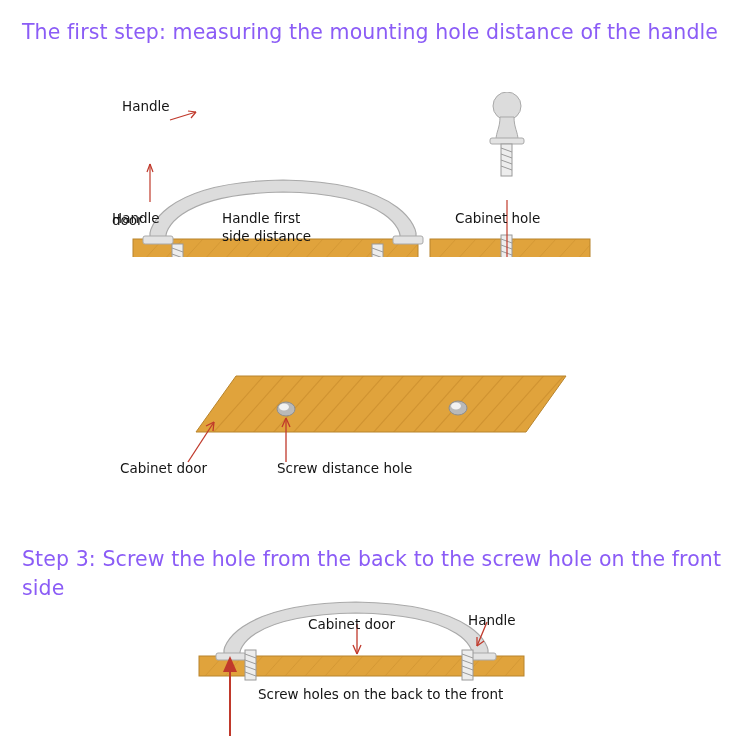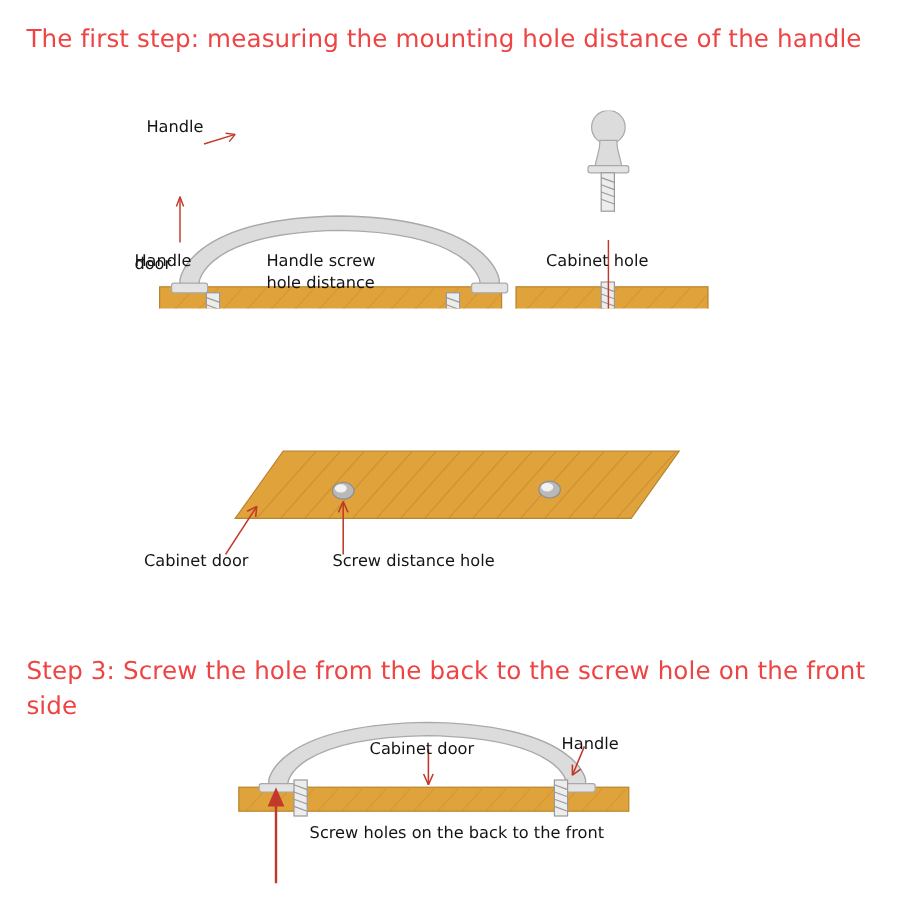--- a/index.html
+++ b/index.html
@@ -19,21 +19,21 @@
     position: relative;
     width: 750px;
     height: 750px;
   }
   .step-heading {
     position: absolute;
     left: 22px;
     width: 712px;
     font-size: 20.5px;
     line-height: 29px;
-    color: #ef4444;
+    color: #8b5cf6;
     letter-spacing: 0.1px;
   }
   #heading1 { top: 18px; }
   #heading2 { top: 283px; }
   #heading3 { top: 525px; margin-top: 20px; }
 
   .fig {
     position: absolute;
     left: 0;
     width: 658px;
@@ -162,22 +162,22 @@
       <rect x="498" y="84" width="17" height="60" fill="#ffffff" opacity="0"></rect>
 
       <g stroke="#c0392b" stroke-width="1.2" fill="none">
         <line x1="507" y1="172" x2="507" y2="108"></line>
       </g>
     </svg>
 
     <div class="lbl" style="left:122px; top:6px;">Handle</div>
     <div class="lbl" style="left:112px; top:118px;">Handle</div>
     <div class="lbl" style="left:112px; top:120px;">door</div>
-    <div class="lbl" style="left:222px; top:118px;">Handle screw</div>
-    <div class="lbl" style="left:222px; top:136px;">hole distance</div>
+    <div class="lbl" style="left:222px; top:118px;">Handle first</div>
+    <div class="lbl" style="left:222px; top:136px;">side distance</div>
     <div class="lbl" style="left:455px; top:118px;">Cabinet hole</div>
   </div>
 
 
   <div class="fig" id="fig2">
     <svg width="750" height="130" viewBox="0 0 750 130">
       <defs>
         <clipPath id="clipBoard2">
           <polygon points="196,72 236,16 566,16 526,72"></polygon>
         </clipPath>

